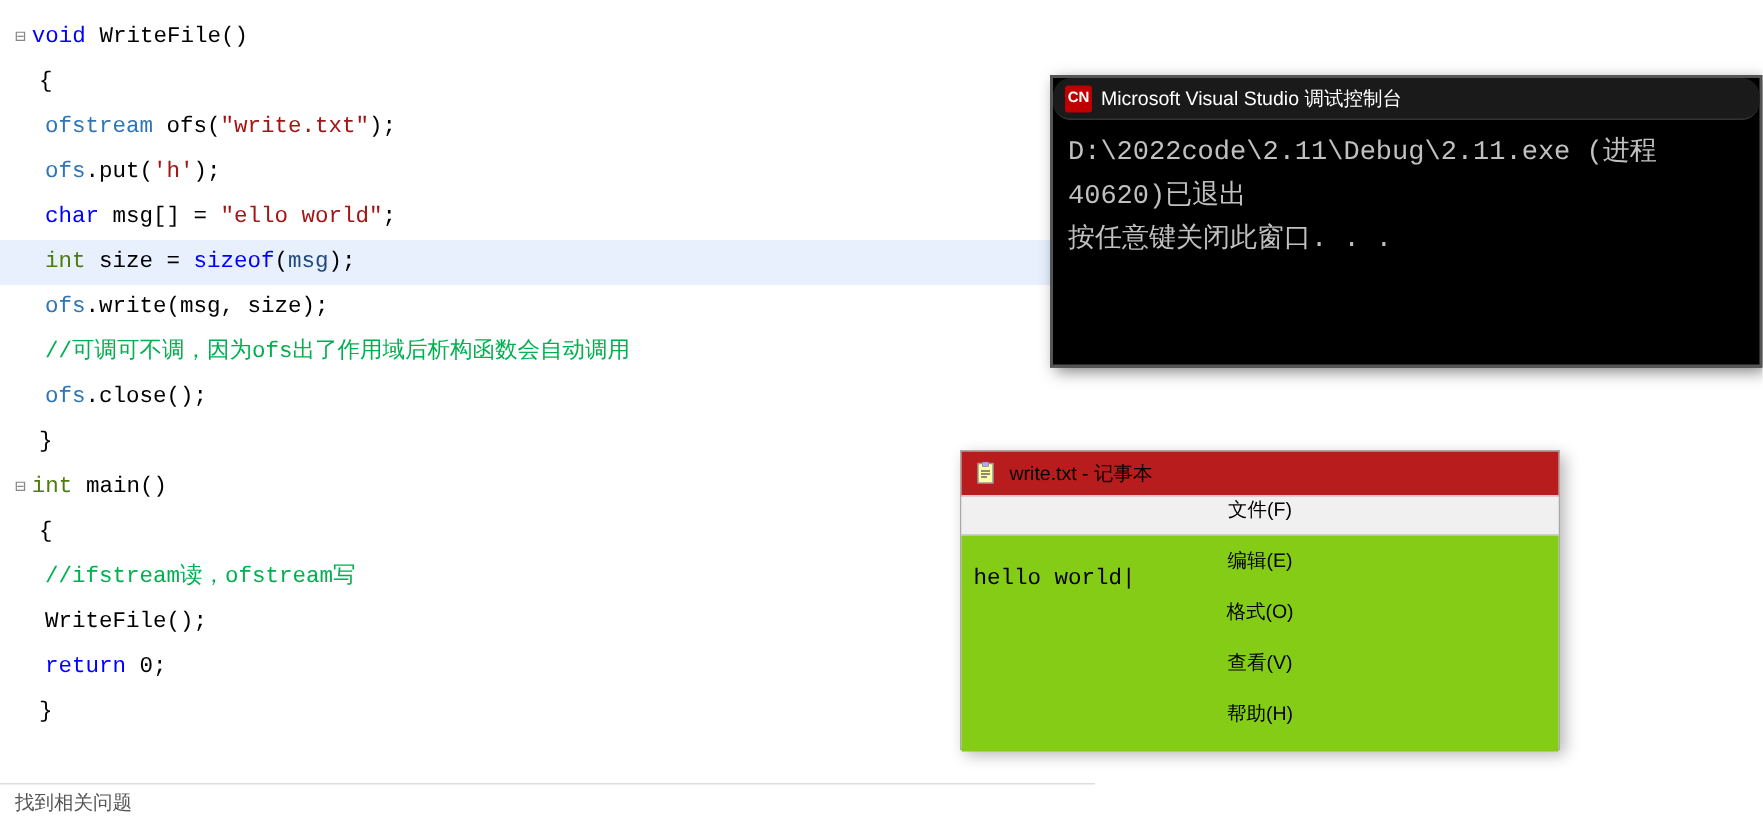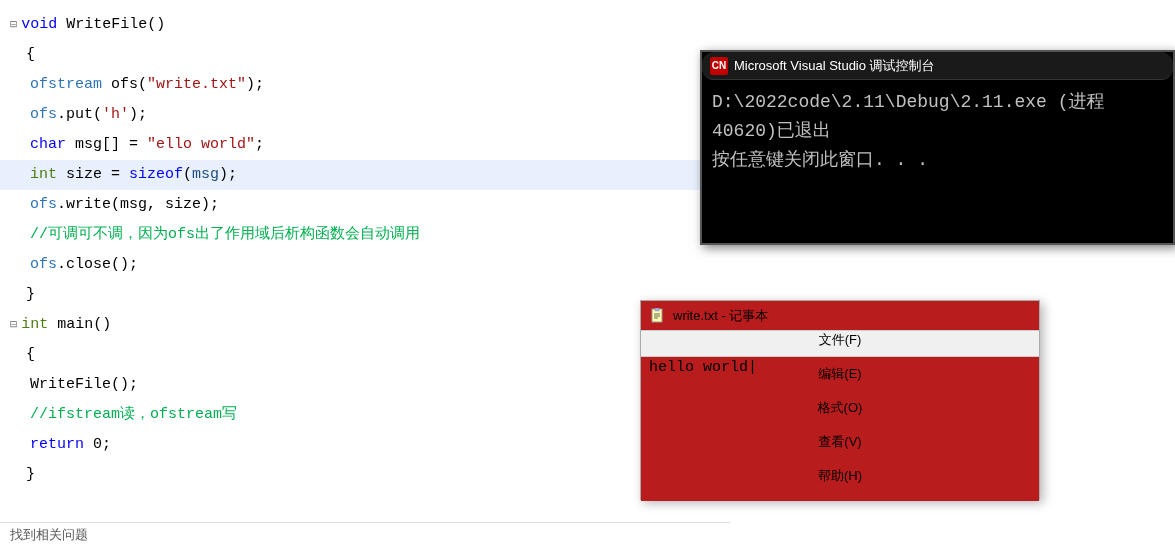--- a/index.html
+++ b/index.html
@@ -190,23 +190,23 @@
       gap: 16px;
       flex-direction: column;
     }
 
     .notepad-menubar span {
       color: #000;
       cursor: pointer;
     }
 
     .notepad-body {
-      background: #b91c1c;
+      background: #84cc16;
       height: calc(200px - 56px);
-      padding: 2px 8px;
+      padding: 20px 8px;
       font-size: 15px;
       font-family: 'Courier New', monospace;
       color: #000;
       display: flex;
       align-items: flex-start;
     }
 
     .cursor-after::after {
       content: '|';
       animation: blink 1s step-end infinite;
@@ -227,22 +227,22 @@
       <div class="line indent1"><span class="obj-name">ofs</span><span class="normal">.put(</span><span class="char-val">'h'</span><span class="normal">);</span></div>
       <div class="line indent1"><span class="kw-char">char</span><span class="normal"> msg[] = </span><span class="str-val">"ello world"</span><span class="normal">;</span></div>
       <div class="line highlighted indent1"><span class="kw-int">int</span><span class="normal"> size = </span><span class="kw-sizeof">sizeof</span><span class="normal">(</span><span class="var-name">msg</span><span class="normal">);</span></div>
       <div class="line indent1"><span class="obj-name">ofs</span><span class="normal">.write(</span><span class="normal">msg, size);</span></div>
       <div class="line indent1"><span class="comment">//可调可不调，因为ofs出了作用域后析构函数会自动调用</span></div>
       <div class="line indent1"><span class="obj-name">ofs</span><span class="normal">.close();</span></div>
       <div class="line"><span style="display: inline-block; width: 16px;"></span><span class="normal">}</span></div>
       <div class="line"></div>
       <div class="line"><span class="line-collapse">⊟</span><span class="kw-int">int</span><span class="normal"> main()</span></div>
       <div class="line"><span style="display: inline-block; width: 16px;"></span><span class="normal">{</span></div>
+      <div class="line indent1"><span class="comment">//ifstream读，ofstream写</span></div>
       <div class="line indent1"><span class="fn-name">WriteFile</span><span class="normal">();</span></div>
-      <div class="line indent1"><span class="comment">//ifstream读，ofstream写</span></div>
       <div class="line indent1"><span class="kw-return">return</span><span class="normal"> 0;</span></div>
       <div class="line"><span style="display: inline-block; width: 16px;"></span><span class="normal">}</span></div>
     </div>
   <div class="status-bar">
     <span>找到相关问题</span>
   </div>
 </div>
 
 <div class="console-window">
   <div class="console-titlebar">

